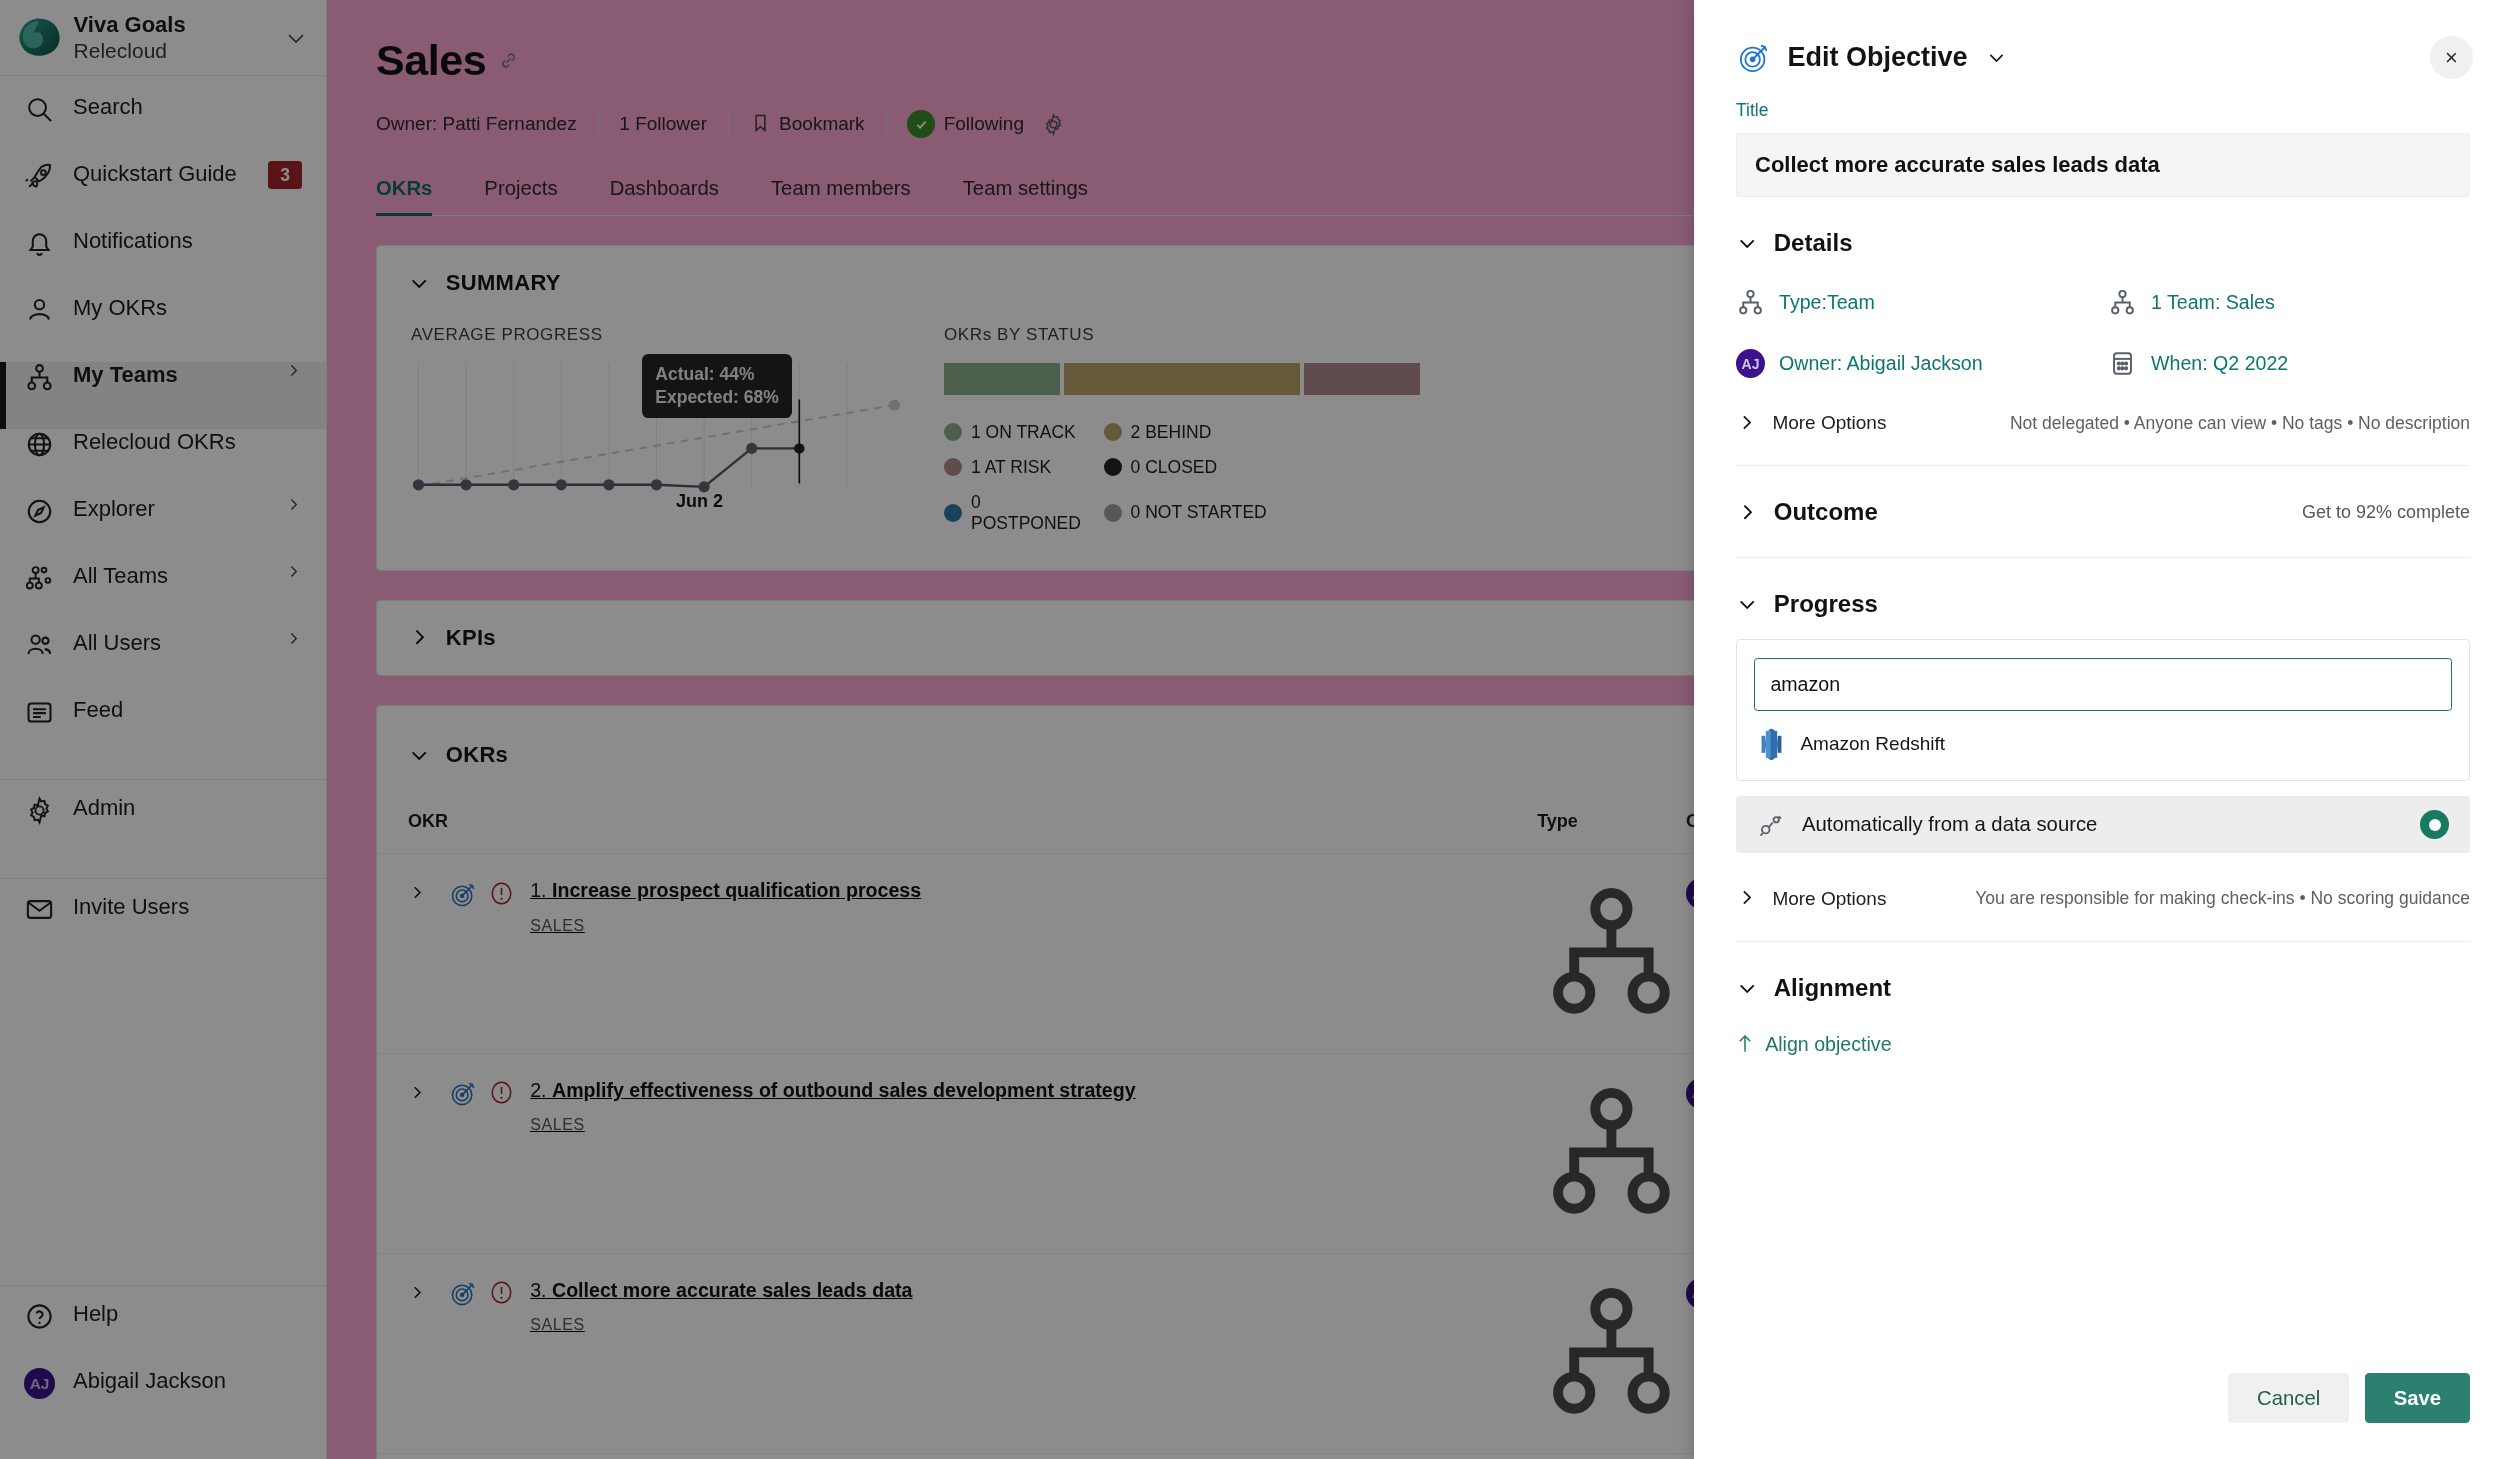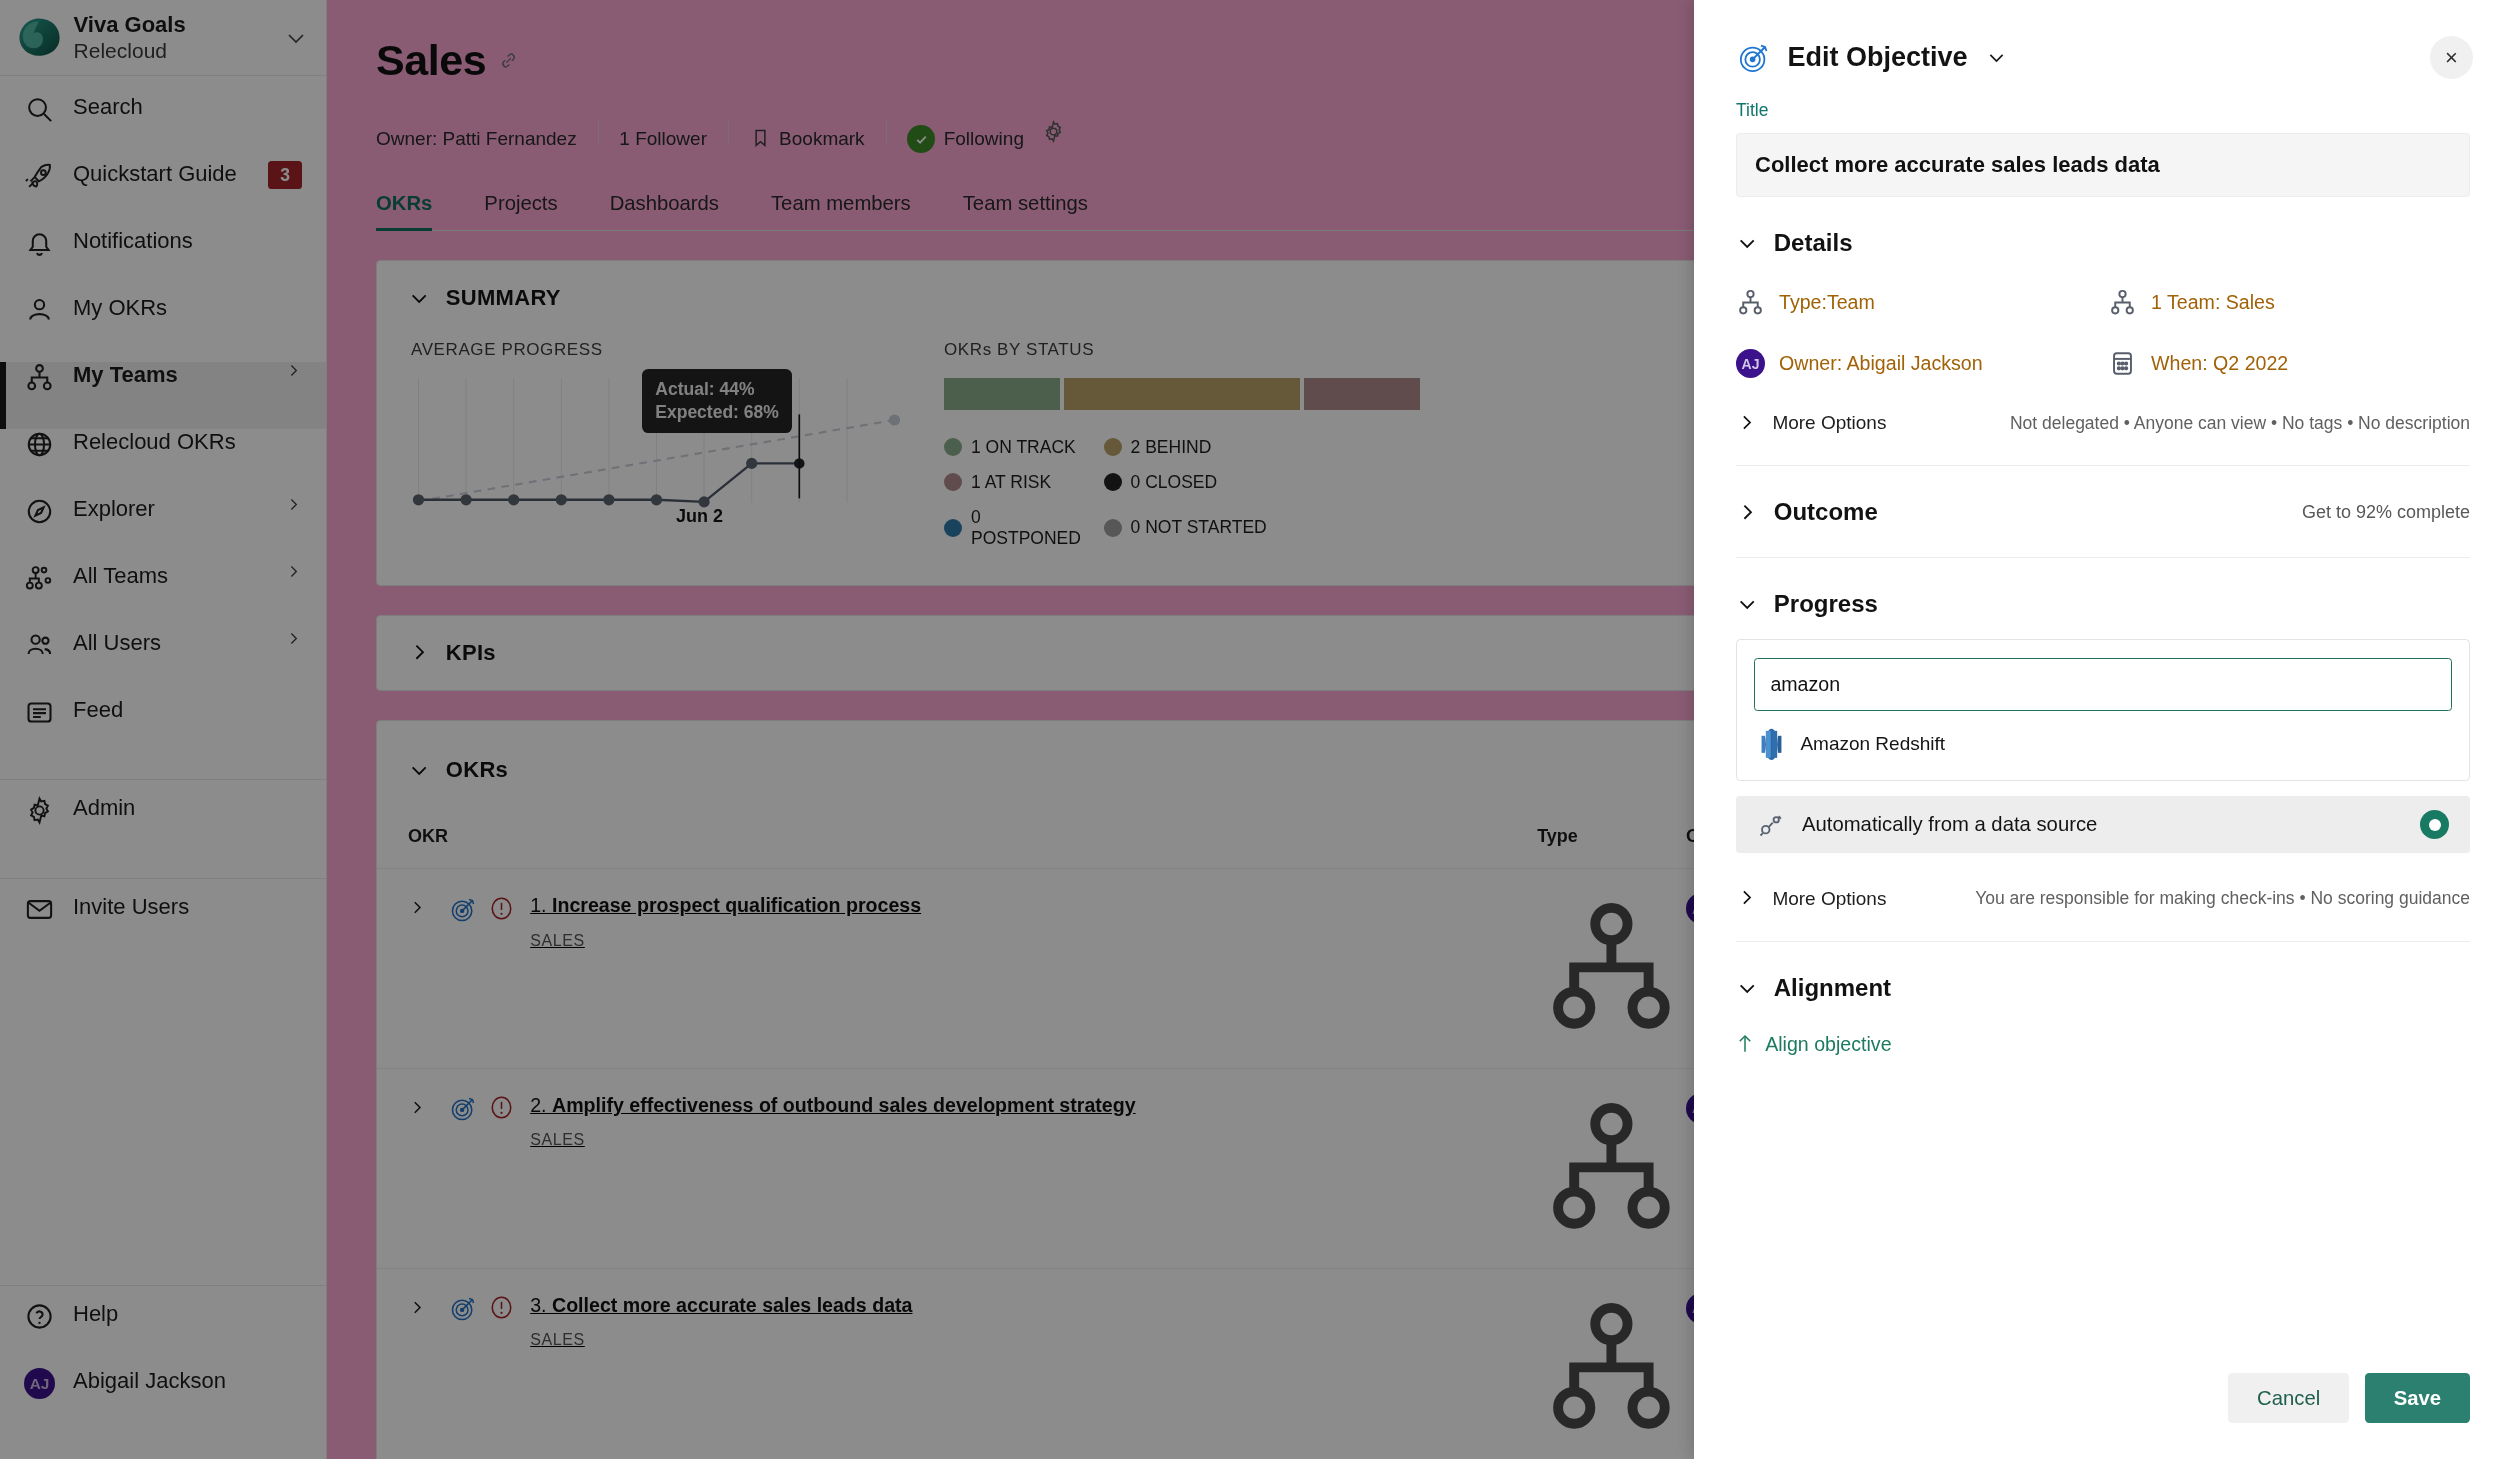--- a/index.html
+++ b/index.html
@@ -58,21 +58,21 @@
     display: flex; align-items: center; justify-content: center;
   }
 
   
   .main { flex: 1; min-width: 0; background: #f9a8d4; position: relative; }
   .page-head { padding: 36px 49px 0 49px; }
   .page-title-row { display: flex; align-items: center; gap: 11.2px; }
   .page-title { font-size: 43px; font-weight: 600; color: #111; letter-spacing: -0.4px; }
   .link-icon { width: 21px; height: 21px; color: #707070; }
   .meta-row { display: flex; align-items: center; gap: 0; margin-top: 25px; }
-  .meta-item { font-size: 19px; color: #2a2a2a; display: flex; align-items: center; gap: 8.4px; margin-top: 15px; }
+  .meta-item { font-size: 19px; color: #2a2a2a; display: flex; align-items: center; gap: 8.4px; }
   .meta-div { width: 0.7px; height: 25px; background: #cfcfcf; margin: 0 21px; }
   .bk-icon { width: 21px; height: 24px; color: #3a3a3a; }
   .follow-dot {
     width: 28px; height: 28px; border-radius: 50%; background: #3e8a28;
     display: flex; align-items: center; justify-content: center;
   }
   .gear-icon { width: 25px; height: 25px; color: #5a5a5a; margin-left: 17px; }
 
   .tabs { display: flex; gap: 0; margin-top: 39px; border-bottom: 0.7px solid #e2e2e2; }
   .tab {
@@ -188,21 +188,21 @@
 
   .detail-grid {
     display: grid; grid-template-columns: 372px 1fr; row-gap: 32px; margin-top: 31px;
   }
   .detail-item { display: flex; align-items: center; gap: 14px; }
   .detail-item .dic { width: 29px; height: 29px; flex: 0 0 29px; color: #585f6b; }
   .detail-av {
     width: 29px; height: 29px; border-radius: 50%; background: #3b128c; color: #d2c6e8;
     font-size: 14px; font-weight: 600; display: flex; align-items: center; justify-content: center; flex: 0 0 29px;
   }
-  .detail-text { font-size: 19.6px; color: #a16207; }
+  .detail-text { font-size: 19.6px; color: #0f766e; }
 
   .more-opts { display: flex; align-items: center; gap: 15.4px; margin-top: 34px; }
   .more-opts .chev { width: 21px; height: 22.4px; color: #121212; flex: 0 0 21px; }
   .more-label { font-size: 19px; color: #1d1d1d; }
   .more-sum { margin-left: auto; font-size: 17.5px; color: #606060; }
 
   .progress-box { margin-top: 21px; border: 0.7px solid #e3e3e3; border-radius: 4.2px; background: #fff; }
   .search-field {
     margin: 18px 17px 0 17px; border: 1.4px solid #20705e; border-radius: 3.5px;
     padding: 14px 15.4px; font-size: 19.6px; color: #121212; background: #fff;

